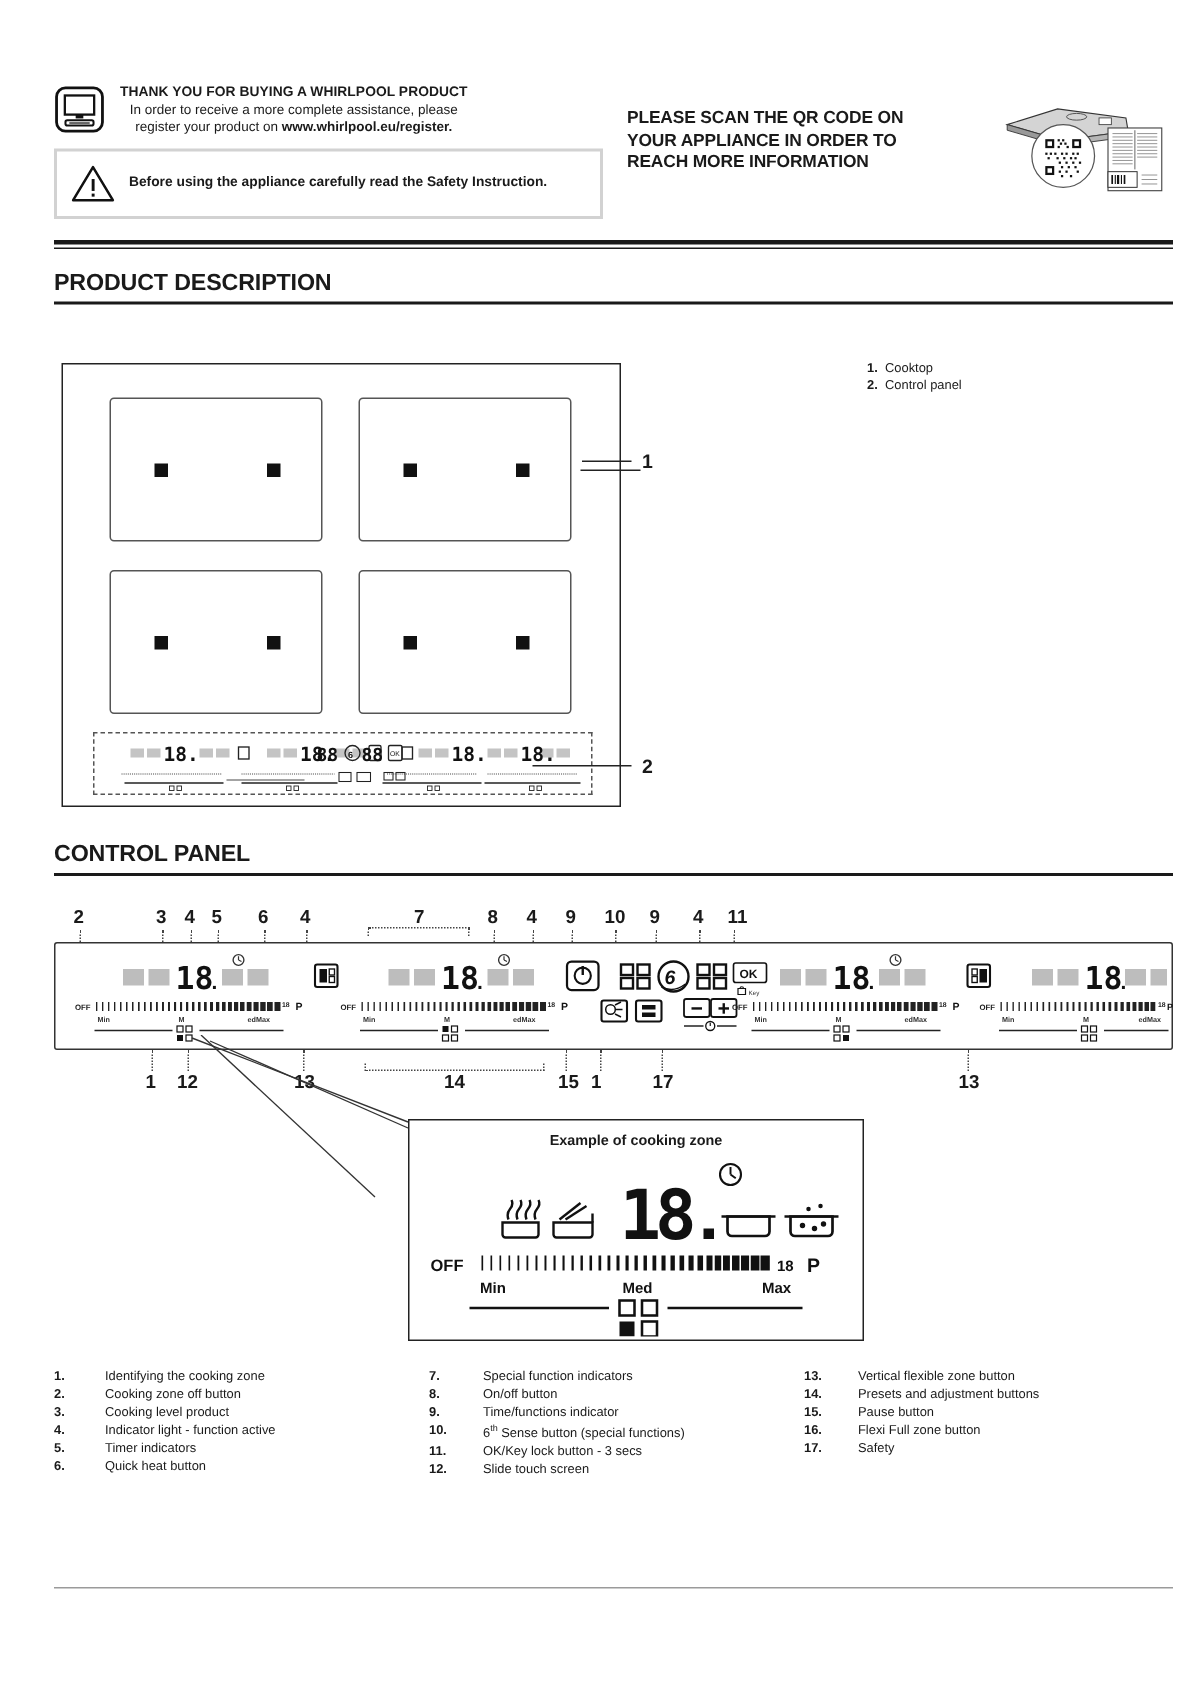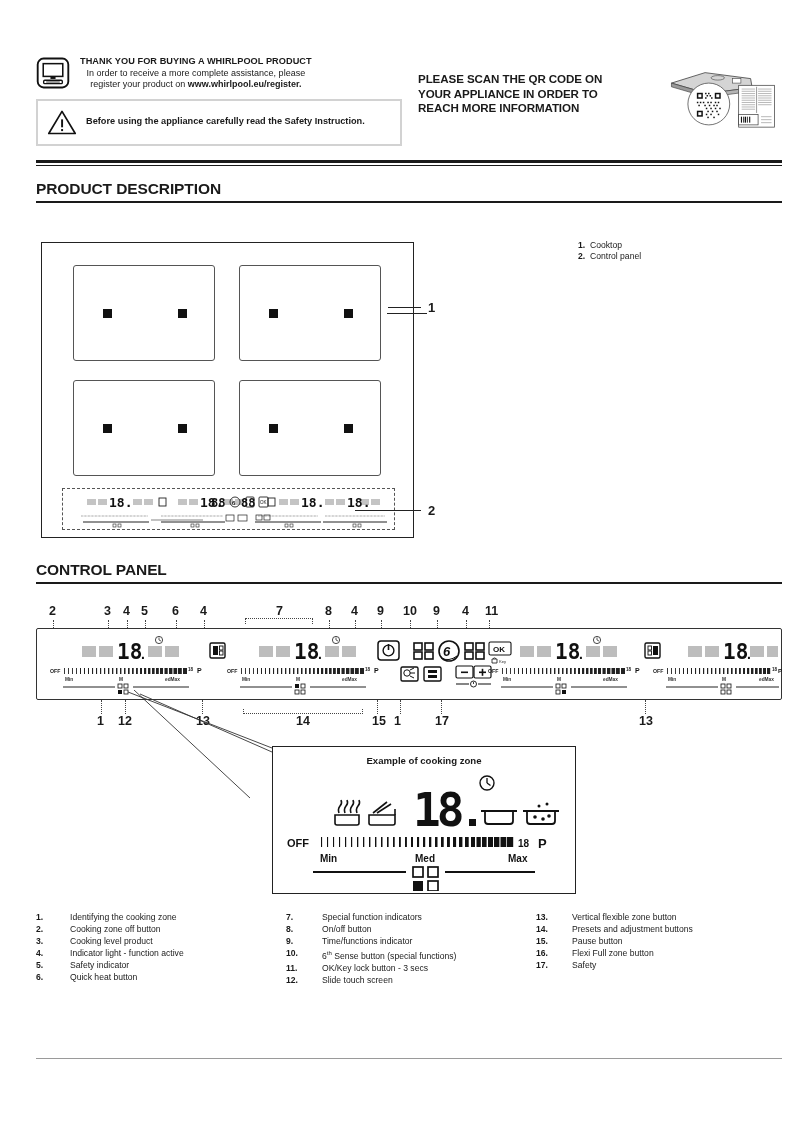--- a/index.html
+++ b/index.html
@@ -776,21 +776,21 @@
     <div class="li">
         <span class="n" style="width:15px;">3.</span>
         <span class="t">Cooking level product</span>
       </div>
     <div class="li">
         <span class="n" style="width:15px;">4.</span>
         <span class="t">Indicator light - function active</span>
       </div>
     <div class="li">
         <span class="n" style="width:15px;">5.</span>
-        <span class="t">Safety indicator</span>
+        <span class="t">Timer indicators</span>
       </div>
     <div class="li">
         <span class="n" style="width:15px;">6.</span>
         <span class="t">Quick heat button</span>
       </div>
   </div>
 
   <div class="legend-col" style="left:286px; top:911px; width:245px;">
     <div class="li">
         <span class="n" style="width:17px;">7.</span>

